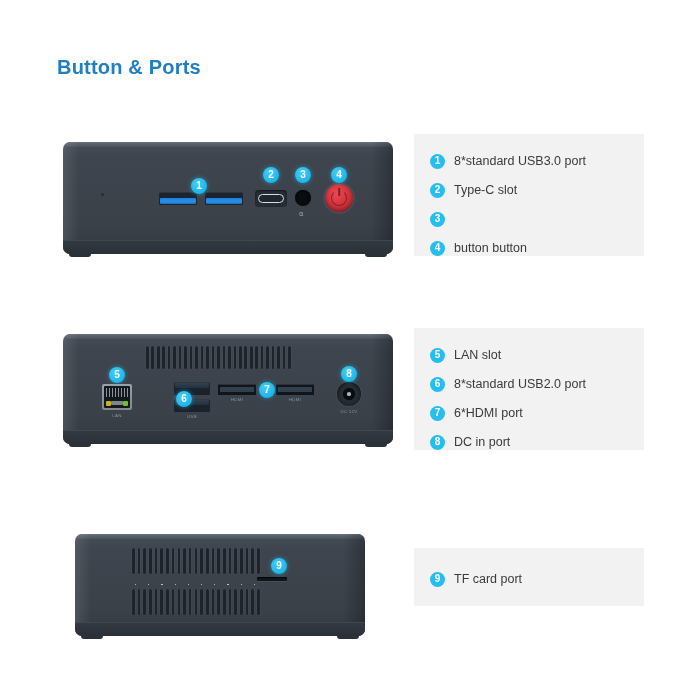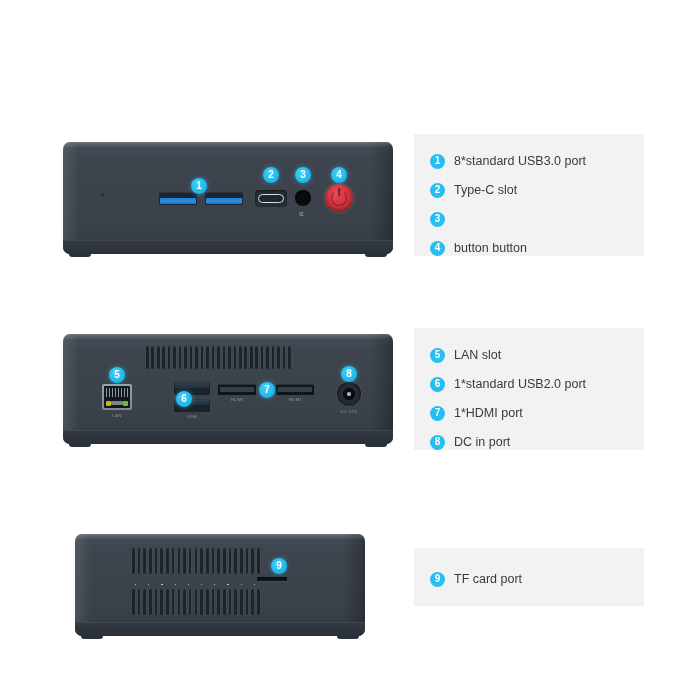--- a/index.html
+++ b/index.html
@@ -247,20 +247,21 @@
     line-height:1;
     box-shadow:0 0 5px rgba(38,189,240,.55);
     z-index:5;
   }
 </style>
 </head>
 <body>
 
 <div class="page">
 
+  <div class="title">Button &amp; Ports</div>
 
   <div class="device" style="left:63px;top:142px;width:330px;height:112px;">
     <div class="shell"></div>
     <div class="topbevel"></div>
     <div class="edgeL"></div>
     <div class="edgeR"></div>
 
     <div class="pin-dot" style="left:38px;top:51px;"></div>
 
     <div class="usb3" style="left:96px;top:50px;width:38px;height:13px;"></div>
@@ -401,25 +402,25 @@
     <div class="cbadge" style="left:278px;top:32px;">8</div>
   </div>
 
   <div class="legend" style="left:414px;top:328px;width:230px;height:122px;">
     <div class="legend-row">
       <div class="badge">5</div>
       <div class="txt">LAN slot</div>
     </div>
     <div class="legend-row">
       <div class="badge">6</div>
-      <div class="txt">1*standard USB2.0 port</div>
+      <div class="txt">8*standard USB2.0 port</div>
     </div>
     <div class="legend-row">
       <div class="badge">7</div>
-      <div class="txt">1*HDMI port</div>
+      <div class="txt">6*HDMI port</div>
     </div>
     <div class="legend-row">
       <div class="badge">8</div>
       <div class="txt">DC in port</div>
     </div>
   </div>
 
   <div class="device" style="left:75px;top:534px;width:290px;height:102px;">
     <div class="shell"></div>
     <div class="topbevel"></div>

